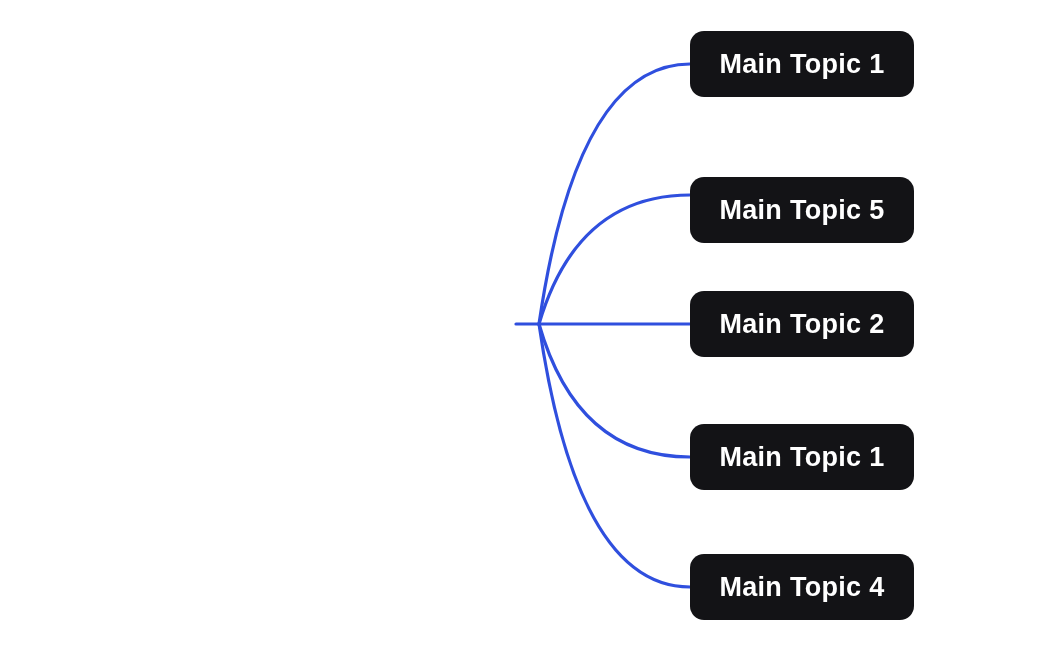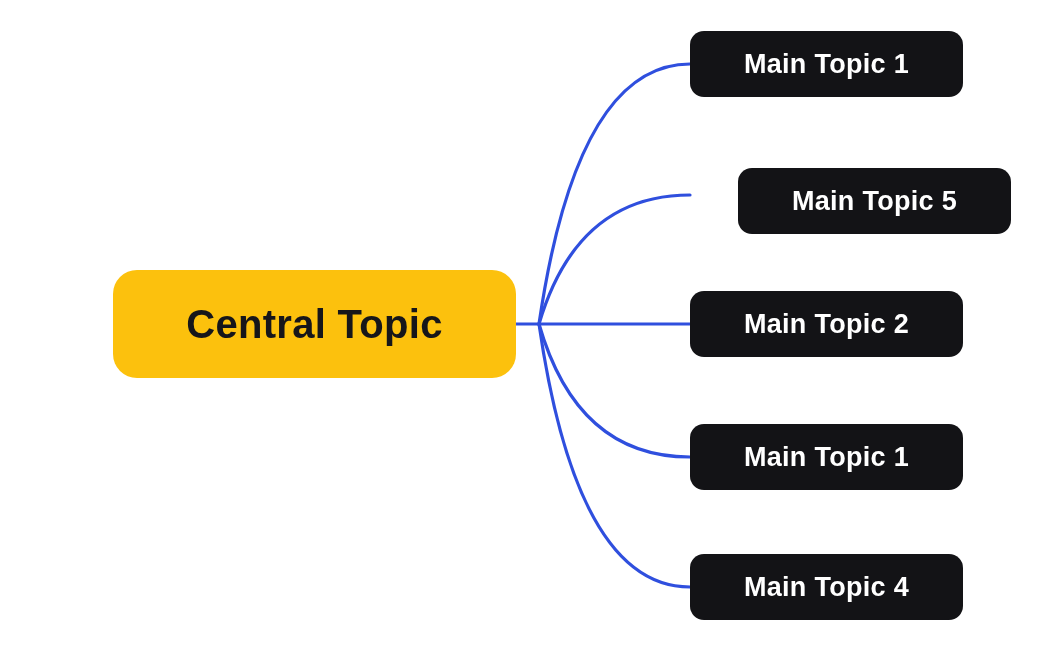--- a/index.html
+++ b/index.html
@@ -47,55 +47,52 @@
   }
   .node-central .label {
     color: var(--central-text, #16161a);
     font-size: 40px;
     font-weight: 700;
     letter-spacing: 0.3px;
     white-space: nowrap;
   }
   .node-topic {
     left: 690px;
-    width: 273px;
+    width: 224px;
     height: 66px;
     background: var(--topic-bg, #131316);
     border-radius: 14px;
   }
   .node-topic .label {
     color: var(--topic-text, #ffffff);
     font-size: 27px;
     font-weight: 700;
     letter-spacing: 0.3px;
     white-space: nowrap;
   }
   .topic-0 { top: 31px; }
-  .topic-1 { top: 168px; margin-left: 48px; }
+  .topic-1 { top: 177px; }
   .topic-2 { top: 291px; justify-content: center; }
   .topic-3 { top: 424px; }
   .topic-4 { top: 554px; }
 </style>
 </head>
 <body>
 
 <div class="stage">
 
   <svg class="connector-layer" viewBox="0 0 1047 650" xmlns="http://www.w3.org/2000/svg">
     <path d="M 516 324 L 539 324"></path>
     <path d="M 539 324 Q 577 64 690 64"></path>
     <path d="M 539 324 Q 577 195 690 195"></path>
     <path d="M 539 324 L 690 324"></path>
     <path d="M 539 324 Q 577 457 690 457"></path>
     <path d="M 539 324 Q 577 587 690 587"></path>
   </svg>
 
-  <div class="node node-central">
-    <span class="label">Central Topic</span>
-  </div>
 
   <div class="node node-topic topic-0">
     <span class="label">Main Topic 1</span>
   </div>
 
   <div class="node node-topic topic-1">
     <span class="label">Main Topic 5</span>
   </div>
 
   <div class="node node-topic topic-2">

